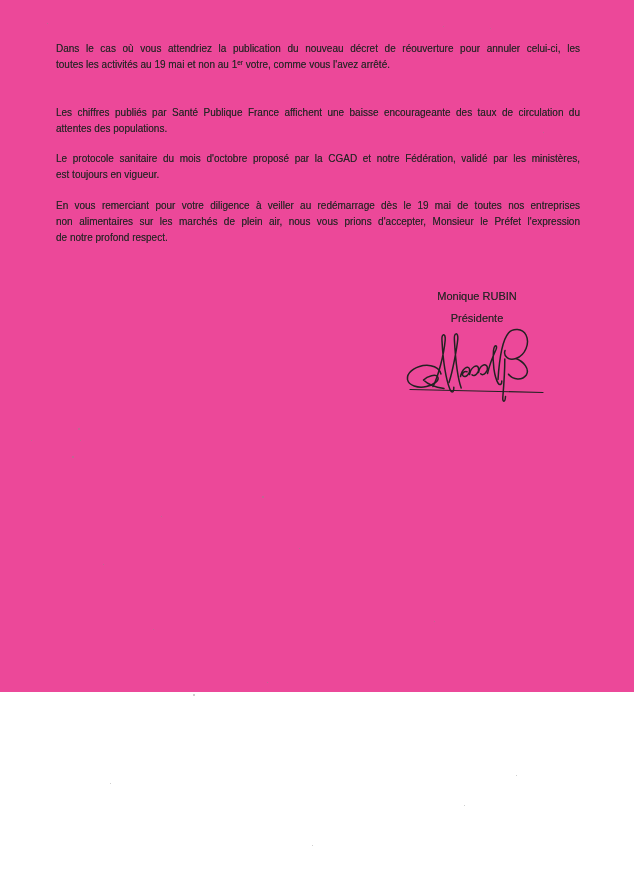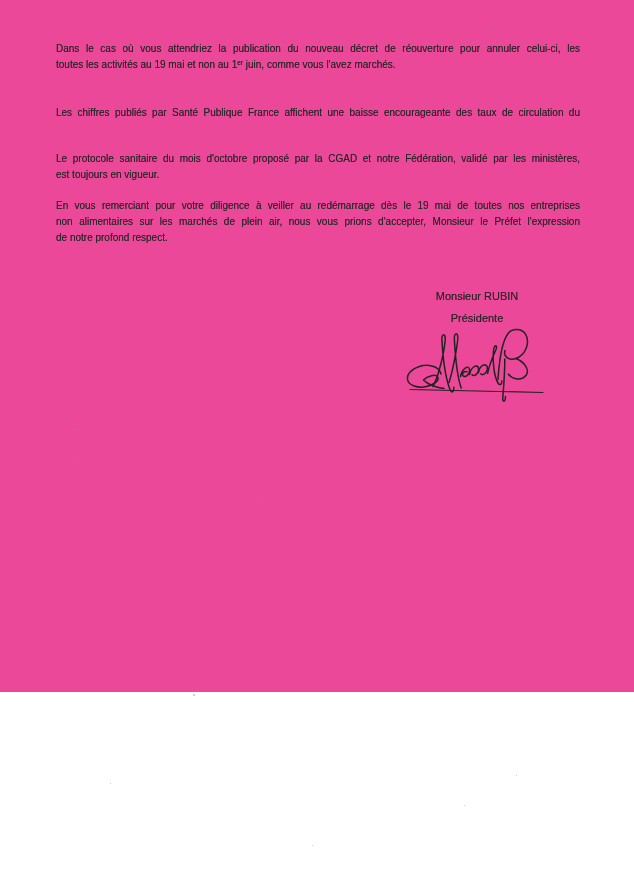--- a/index.html
+++ b/index.html
@@ -87,40 +87,41 @@
     border-radius: 50%;
   }
 </style>
 </head>
 <body>
 
 <div class="page">
 
   <div class="para p1">
     <div class="jline">Dans le cas où vous attendriez la publication du nouveau décret de réouverture pour annuler celui-ci, les</div>
-    <div class="lastline"><span>toutes les activités au 19 mai et non au 1</span><sup class="ord">er</sup><span> juin, comme vous l'avez marchés.</span></div>
+    <div class="lastline"><span>toutes les activités au 19 mai et non au 1</span><sup class="ord">er</sup><span> votre, comme vous l'avez arrêté.</span></div>
   </div>
 
   <div class="para p2">
     <div class="jline">Les chiffres publiés par Santé Publique France affichent une baisse encourageante des taux de circulation du</div>
+    <div class="lastline">attentes des populations.</div>
   </div>
 
   <div class="para p3">
     <div class="jline">Le protocole sanitaire du mois d'octobre proposé par la CGAD et notre Fédération, validé par les ministères,</div>
     <div class="lastline">est toujours en vigueur.</div>
   </div>
 
   <div class="para p4">
     <div class="jline">En vous remerciant pour votre diligence à veiller au redémarrage dès le 19 mai de toutes nos entreprises</div>
     <div class="jline">non alimentaires sur les marchés de plein air, nous vous prions d'accepter, Monsieur le Préfet l'expression</div>
     <div class="lastline">de notre profond respect.</div>
   </div>
 
   <div class="sig-block">
-    <div class="sig-name">Monsieur RUBIN</div>
+    <div class="sig-name">Monique RUBIN</div>
     <div class="sig-title">Présidente</div>
   </div>
 
   <svg class="sig-draw" viewBox="0 0 152 80" xmlns="http://www.w3.org/2000/svg">
     <g fill="none" stroke="#222222" stroke-width="1.5" stroke-linecap="round" stroke-linejoin="round">
 
       <path d="M 38 48 C 36.5 41.5 28 38 20 39.5 C 10.5 41.5 3.5 47 4.5 53.5 C 5.5 59.5 15 62.5 23.5 60.5 C 31 58.8 36.5 54.5 34.8 51 C 33 47.5 24.5 50 20.5 54 C 25 58.5 34 61.5 41 62.5"></path>
 
       <path d="M 30 60.5 C 35.5 50 41 28 42.2 14 C 42.8 6.5 38.3 7 39 15 C 40 33 43 53 46.8 63 C 48.3 67 51 67.3 50.8 61.2"></path>
 

